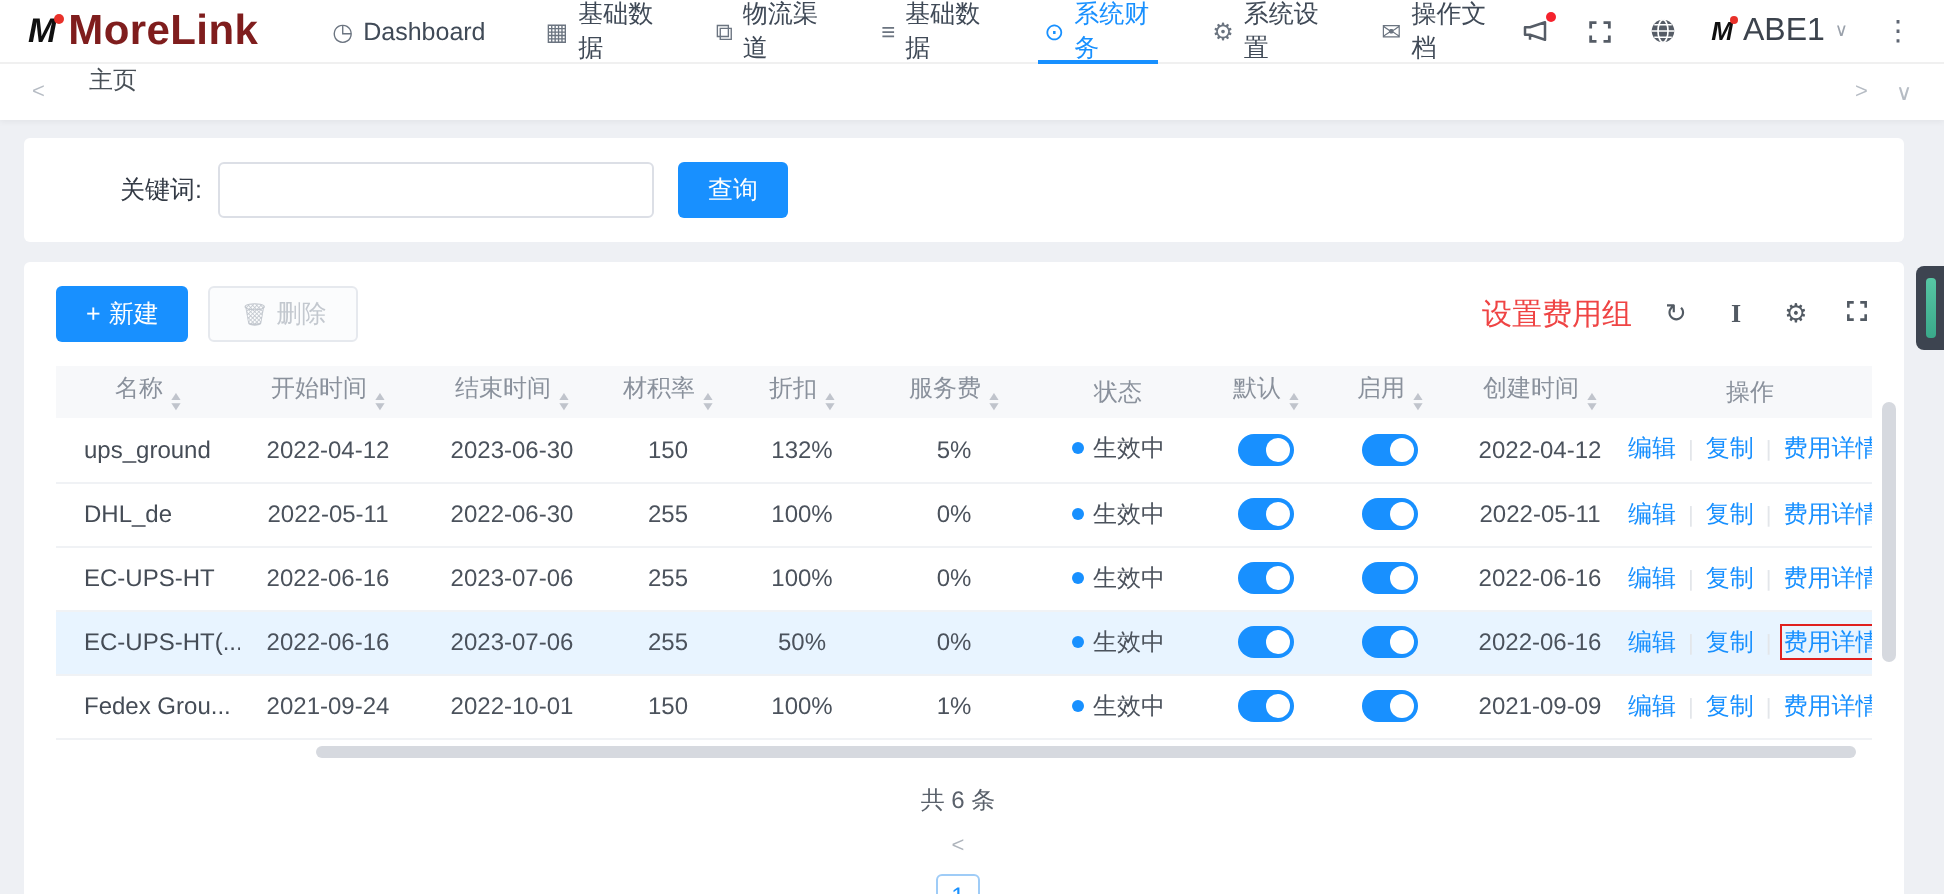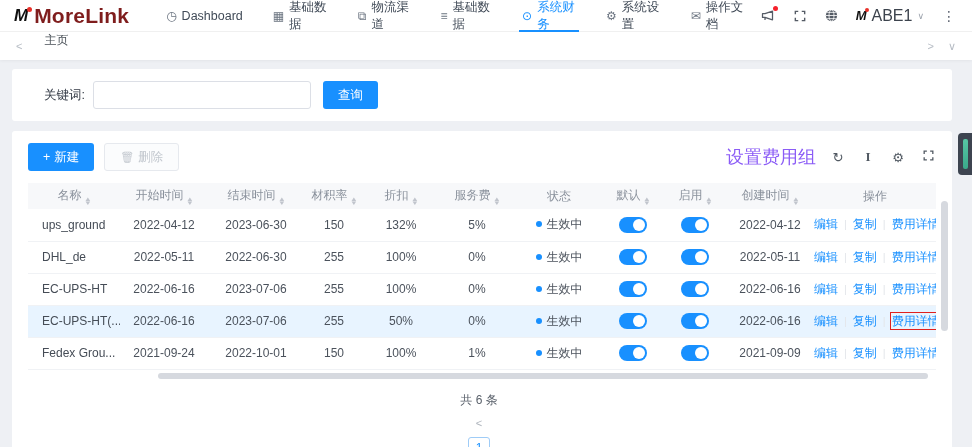--- a/index.html
+++ b/index.html
@@ -41,34 +41,34 @@
   .tab { font-size:12px; color:#495057; padding:0 14px; height:28px; display:flex;
     align-items:flex-start; gap:6px; cursor:pointer;}
   .tab.active { background:#e8f4ff; color:#1890ff;}
   .tab .close-x { font-size:11px; color:#7aa9d8; cursor:pointer;}
   .tabbar-right { margin-left:auto; display:flex; align-items:center; gap:14px; padding-right:8px;}
   .tabbar-right span { color:#b6bcc4; font-size:11px; cursor:pointer;}
   
   .page { padding:9px 20px 0 12px;}
   .card { background:#fff; border-radius:3px;}
   .card-search { height:52px; display:flex; align-items:center; padding:0 16px; margin-bottom:10px;}
-  .kw-label { font-size:12.5px; color:#333a45; margin-left:16px; margin-right:8px;}
+  .kw-label { font-size:12.5px; color:#333a45; margin-left:32px; margin-right:8px;}
   .kw-input { width:218px; height:28px; border:1px solid #dcdfe6; border-radius:3px;
     padding:0 8px; font-size:12px; color:#333; outline:none;}
   .btn { height:28px; border:none; border-radius:3px; font-size:12.5px; cursor:pointer;
     padding:0 15px; font-family:inherit;}
   .btn-primary { background:#1890ff; color:#fff;}
   .btn-query { margin-left:12px;}
   .card-table { padding:12px 16px 10px; position:relative; min-height:300px;}
   .tbl-toolbar { display:flex; align-items:center; margin-bottom:12px;}
   .btn-new { display:flex; align-items:center; gap:4px;}
   .btn-disabled { background:#fbfcfd; color:#c3c8cf; border:1px solid #e6e9ee; margin-left:10px;
     display:flex; align-items:center; gap:4px; cursor:not-allowed;}
   .toolbar-right { margin-left:auto; display:flex; align-items:center; gap:14px;}
-  .fee-group { color:#8b5cf6; font-size:18px; cursor:pointer;}
+  .fee-group { color:#ef4444; font-size:15px; cursor:pointer;}
   .t-ic { color:#525a63; font-size:13px; cursor:pointer; width:16px; text-align:center;}
   .t-ic.serif { font-family:"Liberation Serif",serif; font-weight:bold;}
   
   table { width:100%; border-collapse:collapse; table-layout:fixed; font-size:12px;}
   thead th { height:26px; background:#f7f8fa; color:#8a919c; font-weight:normal;
     text-align:center; white-space:nowrap; overflow:hidden;}
   tbody td { height:32px; border-bottom:1px solid #f0f2f5; color:#4b525c; text-align:center;
     white-space:nowrap; overflow:hidden;}
   tbody tr.hl td { background:#e8f4ff;}
   td.cell-name { text-align:left; padding-left:14px; color:#454c56;}

